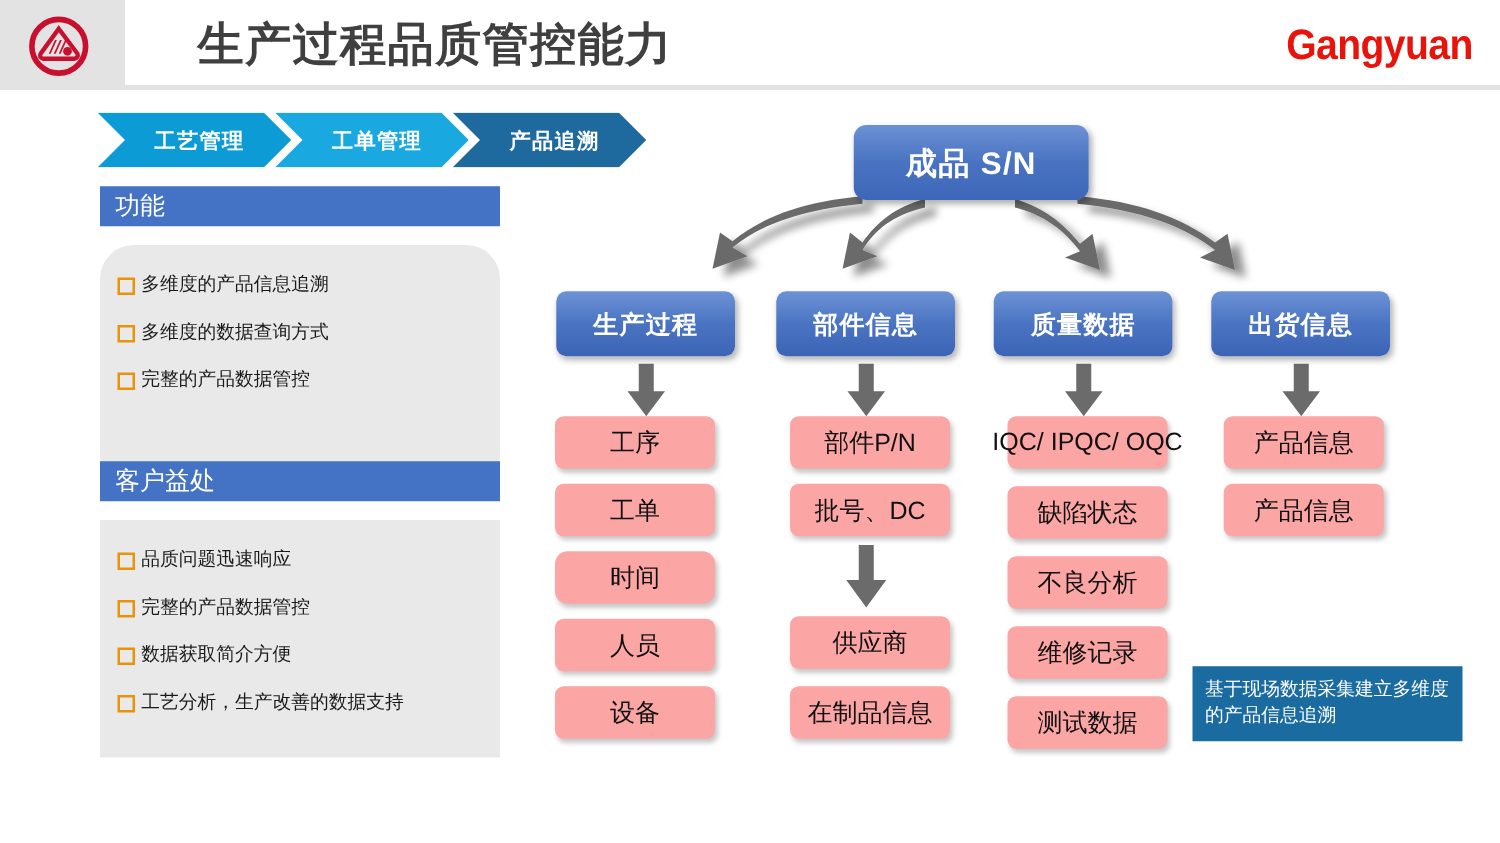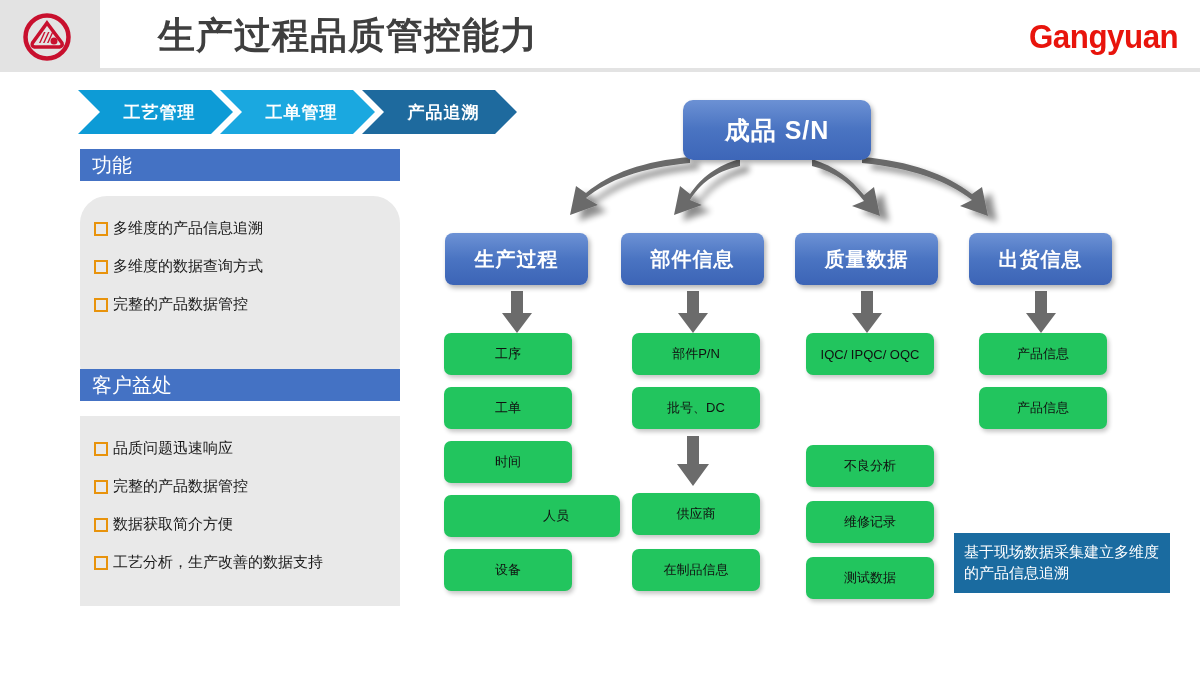--- a/index.html
+++ b/index.html
@@ -97,24 +97,24 @@
     color:#ffffff;font-size:20px;font-weight:bold;letter-spacing:1px;
   }
   .cat-1{left:445px;}
   .cat-2{left:621px;}
   .cat-3{left:795px;}
   .cat-4{left:969px;}
 
   .leaf{
     position:absolute;width:128px;height:42px;
     border-radius:7px;
-    background:#22c55e;
+    background:#fca5a5;
     box-shadow:2px 3px 4px rgba(0,0,0,0.22);
     display:flex;align-items:center;justify-content:center;
-    color:#101010;font-size:13px;white-space:nowrap;
+    color:#101010;font-size:20px;white-space:nowrap;
   }
 
   .callout{
     position:absolute;left:954px;top:533px;width:216px;height:60px;
     background:#1a6ba0;
     color:#ffffff;font-size:15px;line-height:21px;
     padding:8px 10px;box-sizing:border-box;
   }
 
   svg.arrows{position:absolute;left:0;top:0;width:1200px;height:674px;}
@@ -221,30 +221,31 @@
 
   <div class="node-top">成品 S/N</div>
 
   <div class="cat cat-1">生产过程</div>
   <div class="cat cat-2">部件信息</div>
   <div class="cat cat-3">质量数据</div>
   <div class="cat cat-4">出货信息</div>
 
   <div class="leaf" style="left:444px;top:333px;">工序</div>
   <div class="leaf" style="left:444px;top:387px;">工单</div>
-  <div class="leaf" style="left:444px;top:441px;">时间</div>
-  <div class="leaf" style="left:444px;top:495px;padding-left:48px;">人员</div>
+  <div class="leaf" style="left:444px;top:441px;border-radius:10px;">时间</div>
+  <div class="leaf" style="left:444px;top:495px;">人员</div>
   <div class="leaf" style="left:444px;top:549px;">设备</div>
 
   <div class="leaf" style="left:632px;top:333px;">部件P/N</div>
   <div class="leaf" style="left:632px;top:387px;">批号、DC</div>
   <div class="leaf" style="left:632px;top:493px;">供应商</div>
   <div class="leaf" style="left:632px;top:549px;">在制品信息</div>
 
   <div class="leaf" style="left:806px;top:333px;">IQC/ IPQC/ OQC</div>
+  <div class="leaf" style="left:806px;top:389px;">缺陷状态</div>
   <div class="leaf" style="left:806px;top:445px;">不良分析</div>
   <div class="leaf" style="left:806px;top:501px;">维修记录</div>
   <div class="leaf" style="left:806px;top:557px;">测试数据</div>
 
   <div class="leaf" style="left:979px;top:333px;">产品信息</div>
   <div class="leaf" style="left:979px;top:387px;">产品信息</div>
 
   <div class="callout">基于现场数据采集建立多维度的产品信息追溯</div>
 </div>
 

